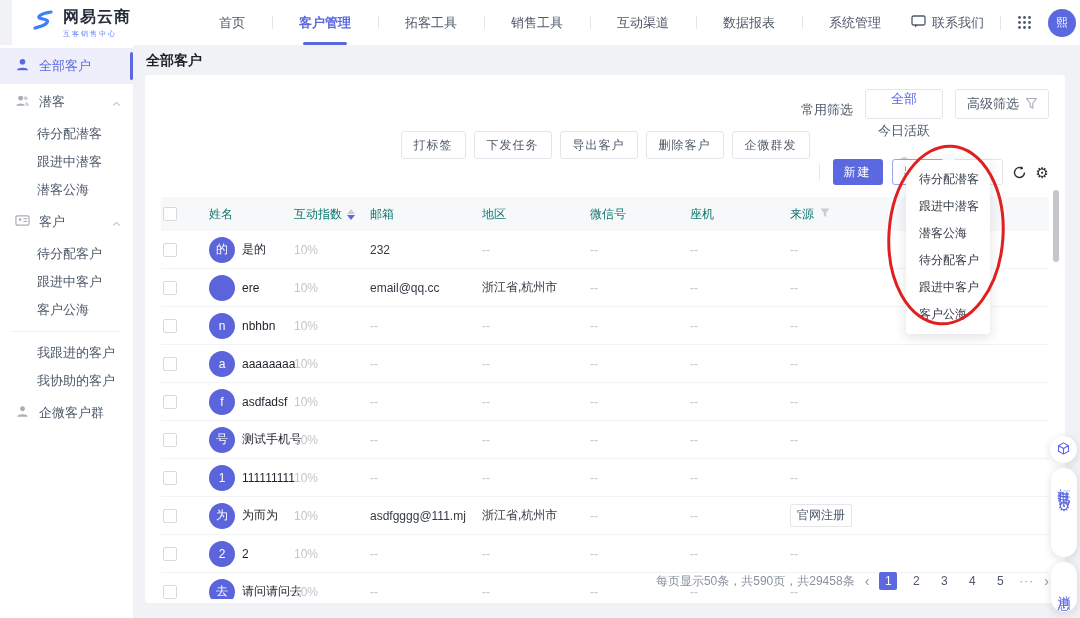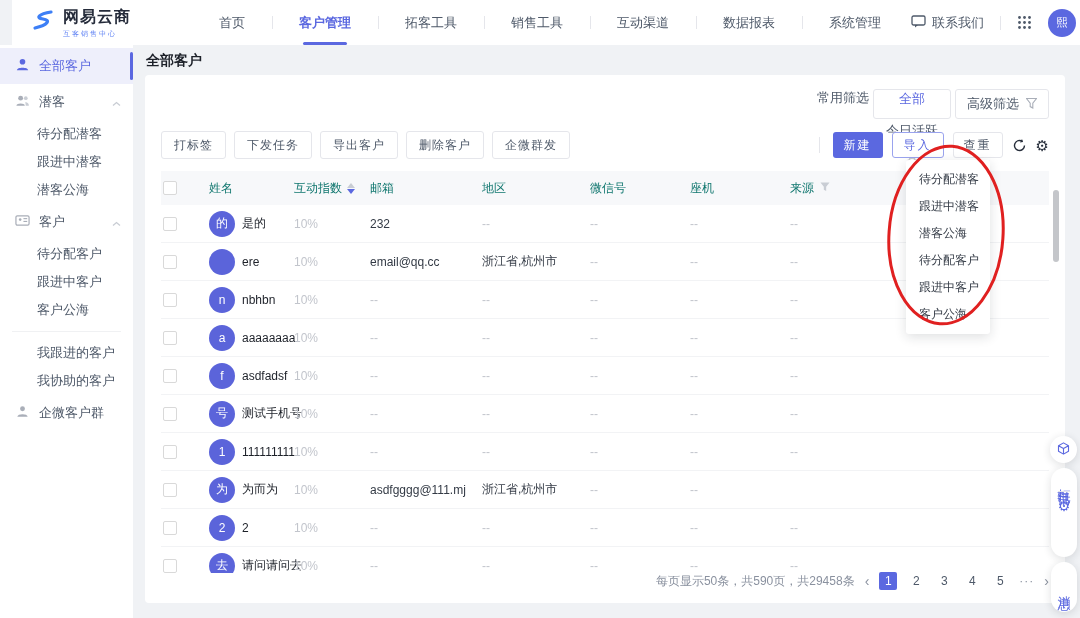--- a/index.html
+++ b/index.html
@@ -33,29 +33,29 @@
   
   .main { position:absolute; left:133px; top:45px; width:947px; height:573px; background:#F0F2F5; padding:0 27px 0 12px; }
   .page-title { height:30px; line-height:30px; font-size:14px; font-weight:bold; color:#1D2129; padding-left:1px; }
   .card { position:relative; width:920px; height:528px; background:#fff; border-radius:4px; padding:14px 16px 0 16px; overflow:hidden; }
 
   .filter-row { display:flex; align-items:center; }
   .search-box { position:relative; width:136px; }
   .search-box input { width:136px; height:30px; border:1px solid #E5E6EB; border-radius:3px; padding:0 28px 0 10px; font-size:12px; color:#1D2129; outline:none; font-family:inherit; }
   .search-box input::placeholder { color:#C2C5CC; }
   .search-icon { position:absolute; right:9px; top:8px; }
-  .filter-right { margin-left:auto; display:flex; align-items:flex-start; gap:4px; }
+  .filter-right { margin-left:auto; display:flex; align-items:flex-end; gap:12px; }
   .common-label { color:#4E5969; }
   .segmented { display:flex; align-items:center; gap:14px; height:30px; border:1px solid #E5E6EB; border-radius:3px; padding:0 12px; background:#fff;flex-direction:column; }
   .seg { color:#4E5969; cursor:pointer; }
   .seg.active { color:#5B68E0; }
   .seg-gear { color:#C2C5CC; font-size:13px; cursor:pointer; }
   .adv-btn { display:flex; align-items:center; gap:7px; height:30px; border:1px solid #E5E6EB; border-radius:3px; padding:0 11px; background:#fff; color:#4E5969; font-size:13px; cursor:pointer; font-family:inherit; }
 
-  .toolbar-row { display:flex; align-items:center; margin-top:12px; }
+  .toolbar-row { display:flex; align-items:center; margin-top:12px;flex-direction:column; }
   .batch-btns { display:flex; gap:8px; }
   .batch-btn { height:28px; padding:0 12px; border:1px solid #E5E6EB; border-radius:3px; background:#fff; color:#4E5969; font-size:12px; letter-spacing:1px; cursor:pointer; font-family:inherit; }
   .toolbar-right { margin-left:auto; display:flex; align-items:center; gap:9px; }
   .tb-sep { width:1px; height:16px; background:#E5E6EB; margin-right:4px; }
   .btn-new { height:26px; padding:0 11px; background:#5B68E0; border:none; border-radius:3px; color:#fff; font-size:12px; letter-spacing:2px; cursor:pointer; font-family:inherit; }
   .btn-import { height:26px; padding:0 11px; background:#fff; border:1px solid #9AA3EE; border-radius:3px; color:#5B68E0; font-size:12px; letter-spacing:2px; cursor:pointer; font-family:inherit; }
   .btn-dedupe { height:26px; padding:0 10px; background:#fff; border:1px solid #E5E6EB; border-radius:3px; color:#4E5969; font-size:12px; letter-spacing:2px; cursor:pointer; font-family:inherit; }
   .icon-btn { cursor:pointer; display:flex; align-items:center; }
   .gear-dark { font-size:15px; color:#272E3B; line-height:1; }
 
@@ -496,20 +496,23 @@
           </div>
           <div class="cell c-region">
             <span class="val">浙江省,杭州市</span>
           </div>
           <div class="cell c-wechat">
             <span class="muted">--</span>
           </div>
           <div class="cell c-land">
             <span class="muted">--</span>
           </div>
+          <div class="cell c-source">
+            <span class="src-tag">官网注册</span>
+          </div>
         </div>
         <div class="trow">
           <div class="cell c-check">
             <span class="checkbox"></span>
           </div>
           <div class="cell c-name">
             <span class="row-avatar">2</span>
             <span class="nm">2</span>
           </div>
           <div class="cell c-index">

